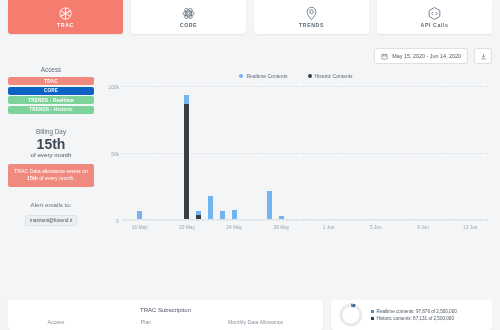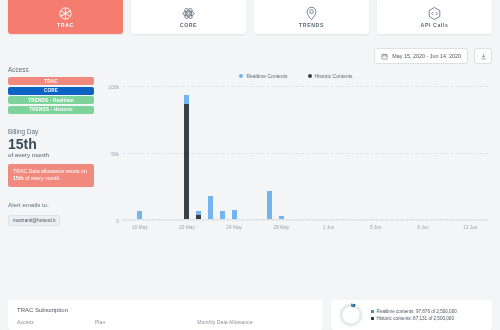--- a/index.html
+++ b/index.html
@@ -2,21 +2,21 @@
 <html><head>
 <meta charset="utf-8">
 <style>
   * { box-sizing: border-box; margin: 0; padding: 0; }
   html, body {
     width: 500px; height: 330px;
     background: #f4f5f6;
     font-family: "Liberation Sans", sans-serif;
     overflow: hidden;
   }
-  .page { position: relative; width: 500px; height: 330px; }
+  .page { position: relative; width: 500px; height: 330px; text-align: center; }
 
   
   .tabs {
     display: flex;
     gap: 8px;
     padding: 0 8px;
     height: 34px;
   }
   .tab {
     flex: 1;

